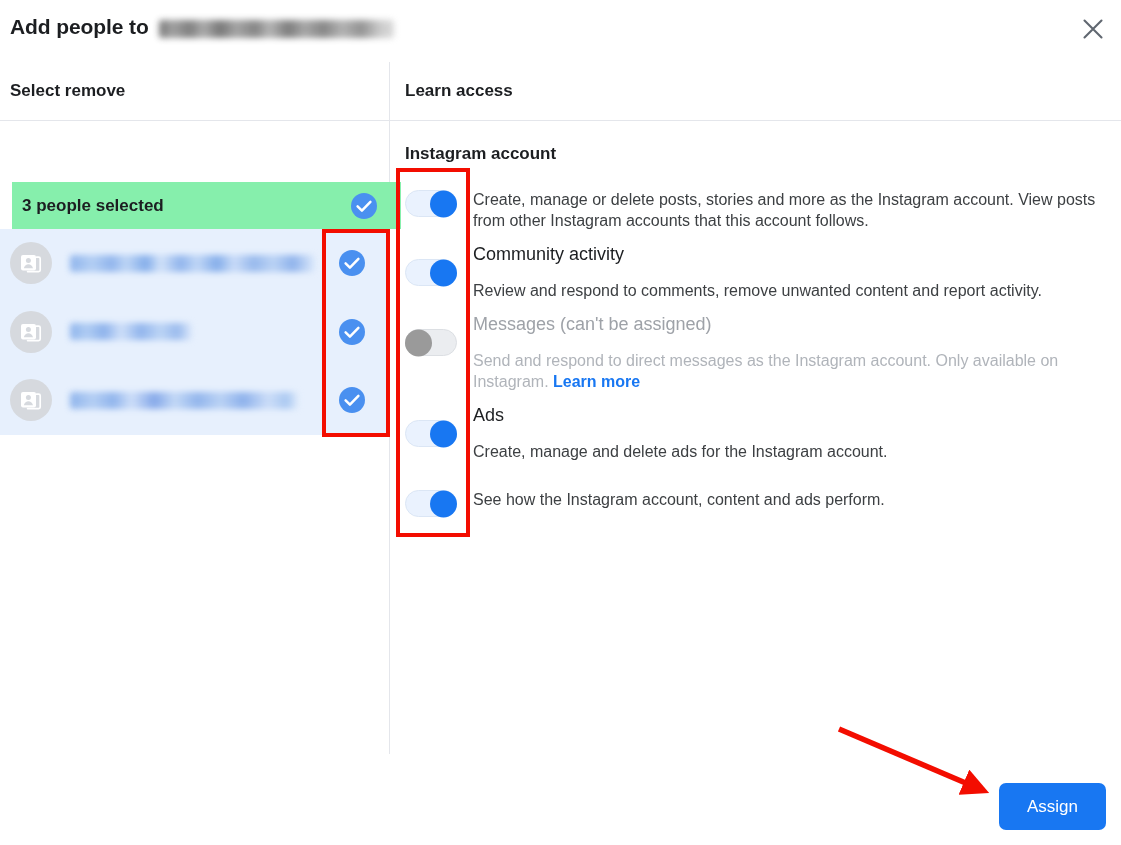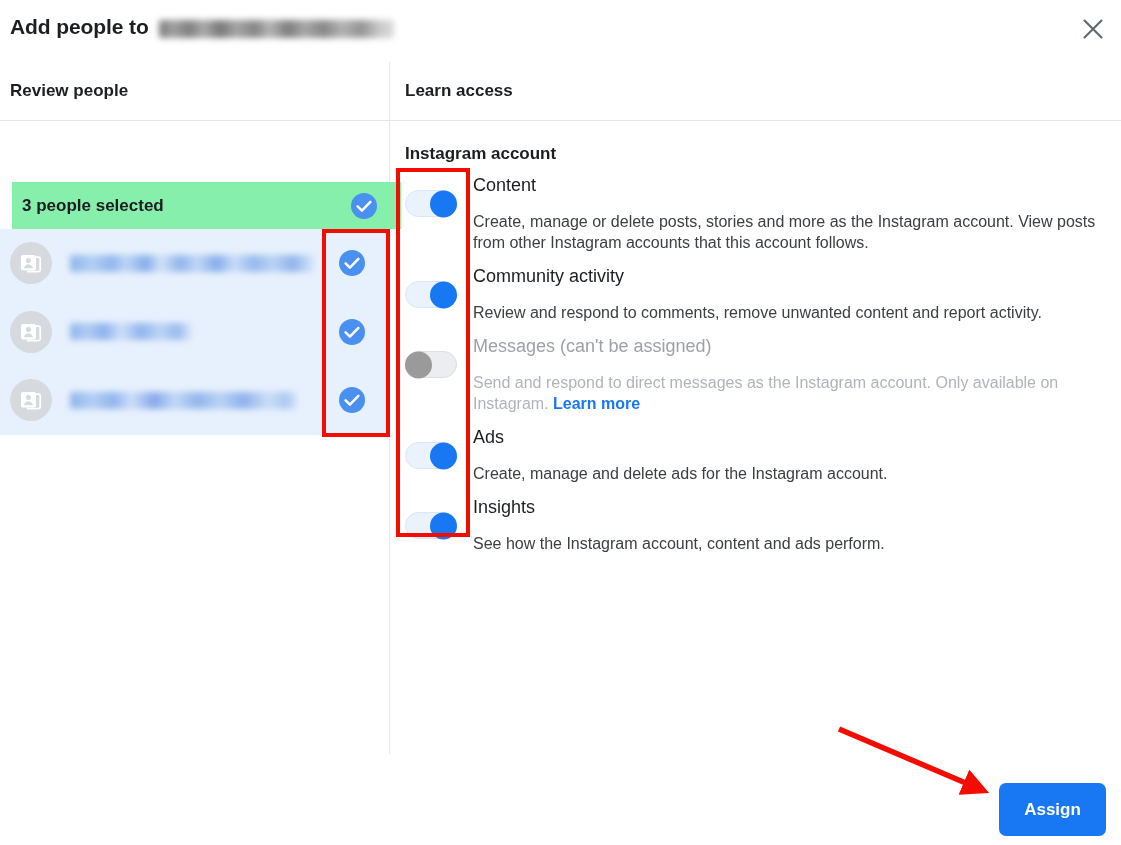--- a/index.html
+++ b/index.html
@@ -269,25 +269,25 @@
     color: #1877f2;
     font-weight: bold;
     text-decoration: none;
     cursor: pointer;
   }
 
   
   .assign-btn {
     position: absolute;
     left: 999px; top: 783px;
-    width: 107px; height: 53px;
+    width: 107px; height: 47px;
     background: #1877f2;
     color: #ffffff;
     font-size: 17px;
-    font-weight: bold;
+    font-weight: normal;
     border: none;
     border-radius: 7px;
     font-family: inherit;
     cursor: pointer;
     display: flex; align-items: center; justify-content: center;
   }
 
   
   .annot-rect {
     position: absolute;
@@ -315,21 +315,21 @@
     </div>
     <div class="close-btn">
       <span>
         <svg width="22" height="22" viewBox="0 0 22 22" aria-hidden="true">
           <path d="M2.5 2.5 L19.5 19.5 M19.5 2.5 L2.5 19.5" stroke="#606770" stroke-width="2.1" stroke-linecap="round"></path>
         </svg>
       </span>
     </div>
   </div>
 
-  <div class="col-head" id="select-people-head">Review people</div>
+  <div class="col-head" id="select-people-head">Select remove</div>
   <div class="col-head" id="assign-access-head">Learn access</div>
 
   <div class="v-divider"></div>
   <div class="h-rule-left"></div>
   <div class="h-rule-right"></div>
 
 
   <div class="count-row">
     <span class="count-label">3 people selected</span>
     <span class="row-check">
@@ -402,21 +402,20 @@
 
   <div class="perm-list">
 
     <div class="perm-row">
       <div class="toggle-wrap">
         <div class="toggle on">
           <div class="knob"></div>
         </div>
       </div>
       <div class="perm-text">
-        <div class="perm-title">Content</div>
         <div class="perm-desc">Create, manage or delete posts, stories and more as the Instagram account. View posts from other Instagram accounts that this account follows.</div>
       </div>
     </div>
 
     <div class="perm-row">
       <div class="toggle-wrap">
         <div class="toggle on">
           <div class="knob"></div>
         </div>
       </div>
@@ -450,21 +449,20 @@
       </div>
     </div>
 
     <div class="perm-row">
       <div class="toggle-wrap">
         <div class="toggle on">
           <div class="knob"></div>
         </div>
       </div>
       <div class="perm-text">
-        <div class="perm-title">Insights</div>
         <div class="perm-desc">See how the Instagram account, content and ads perform.</div>
       </div>
     </div>
 
   </div>
 
   <button class="assign-btn">Assign</button>
 
   <div class="annot-rect" id="annot-checks"></div>
   <div class="annot-rect" id="annot-toggles"></div>

